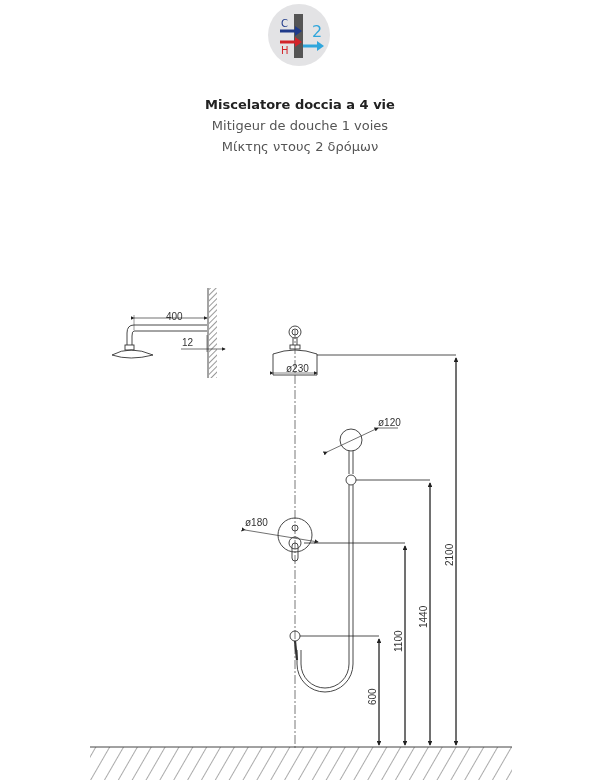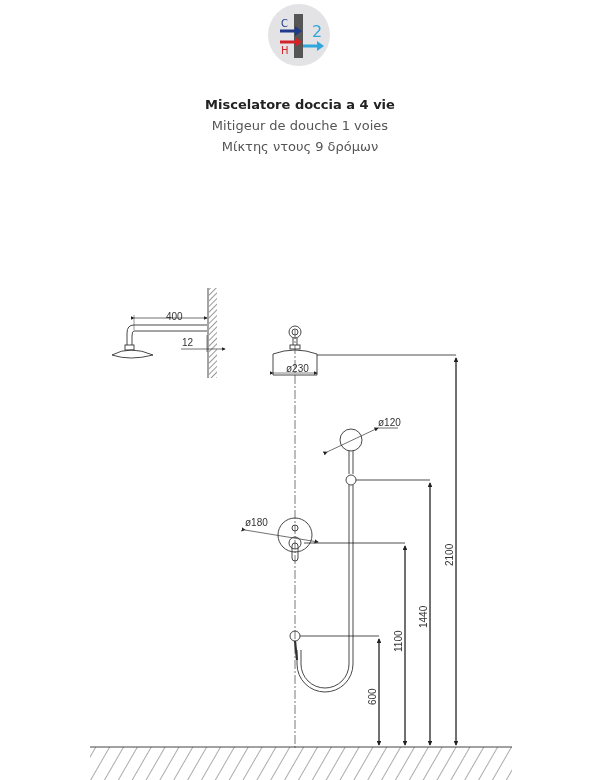--- a/index.html
+++ b/index.html
@@ -26,21 +26,21 @@
     <text x="13" y="50" font-size="10" fill="#d2232a" font-family="DejaVu Sans, sans-serif">H</text>
     <line x1="35" y1="42" x2="50" y2="42" stroke="#2fa6dc" stroke-width="3"></line>
     <polygon points="49,37 56,42 49,47" fill="#2fa6dc"></polygon>
     <text x="44" y="33" font-size="16" fill="#2fa6dc" font-family="DejaVu Sans, sans-serif">2</text>
   </svg>
 </div>
 
 <div class="titles">
   <div class="it">Miscelatore doccia a 4 vie</div>
   <div>Mitigeur de douche 1 voies</div>
-  <div>Μίκτης ντους 9 δρόμων</div>
+  <div>Μίκτης ντους 2 δρόμων</div>
 </div>
 
 <svg id="drawing" width="600" height="780" viewBox="0 0 600 780">
   <defs>
     <marker id="arr" markerWidth="6" markerHeight="6" refX="5" refY="3" orient="auto">
       <path d="M0,0 L6,3 L0,6 z" fill="#222"></path>
     </marker>
     <pattern id="hatch" width="12" height="12" patternUnits="userSpaceOnUse" patternTransform="rotate(30)">
       <line x1="0" y1="0" x2="0" y2="12" stroke="#444" stroke-width="0.9"></line>
     </pattern>

